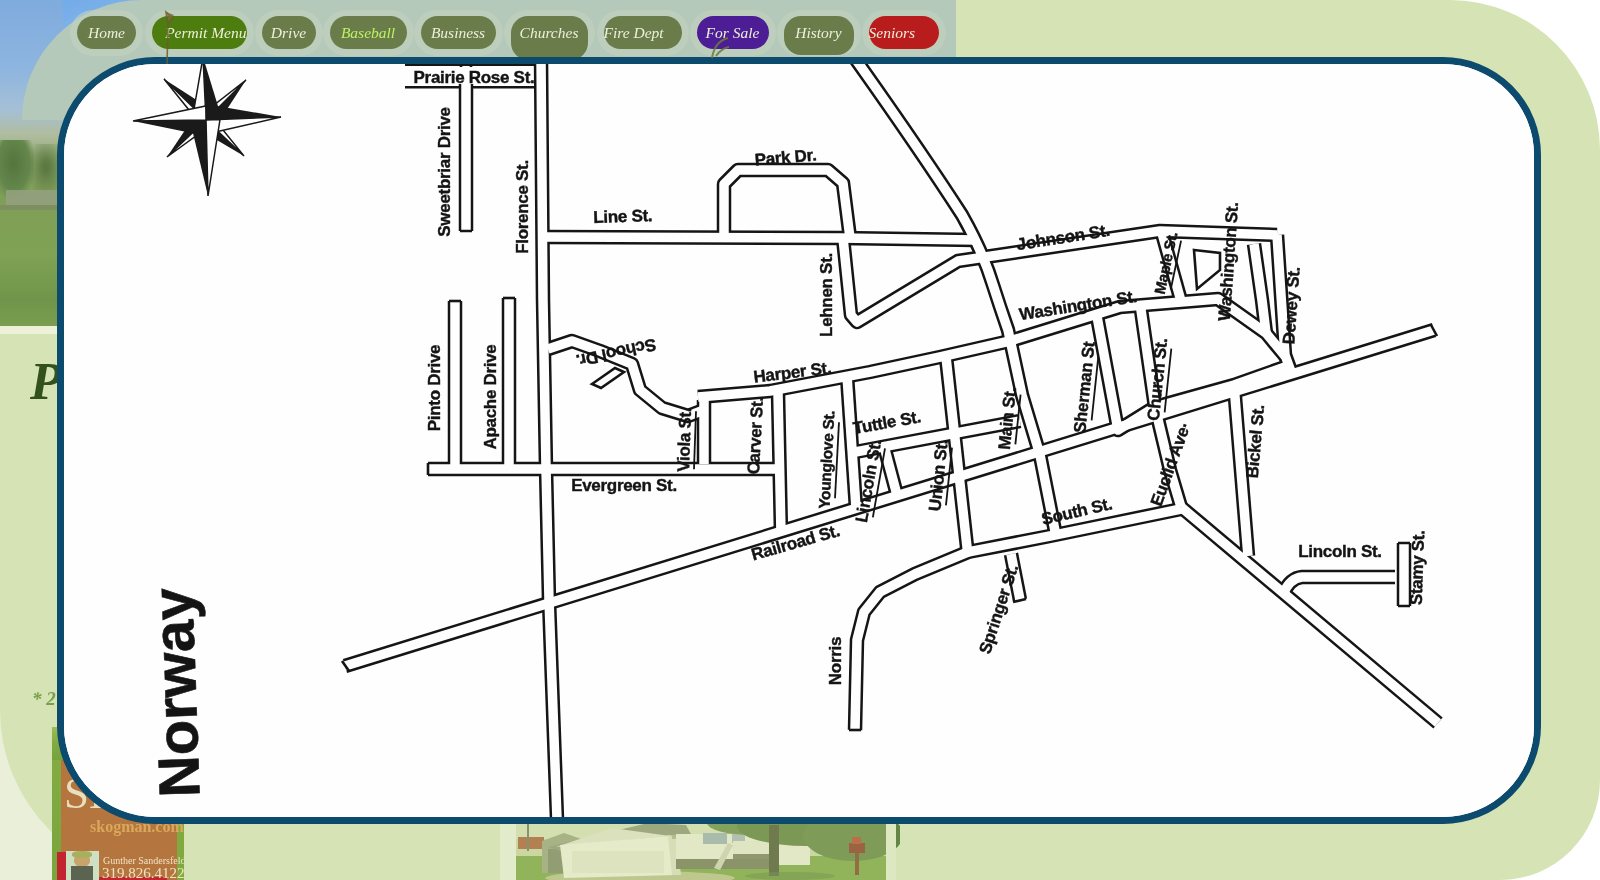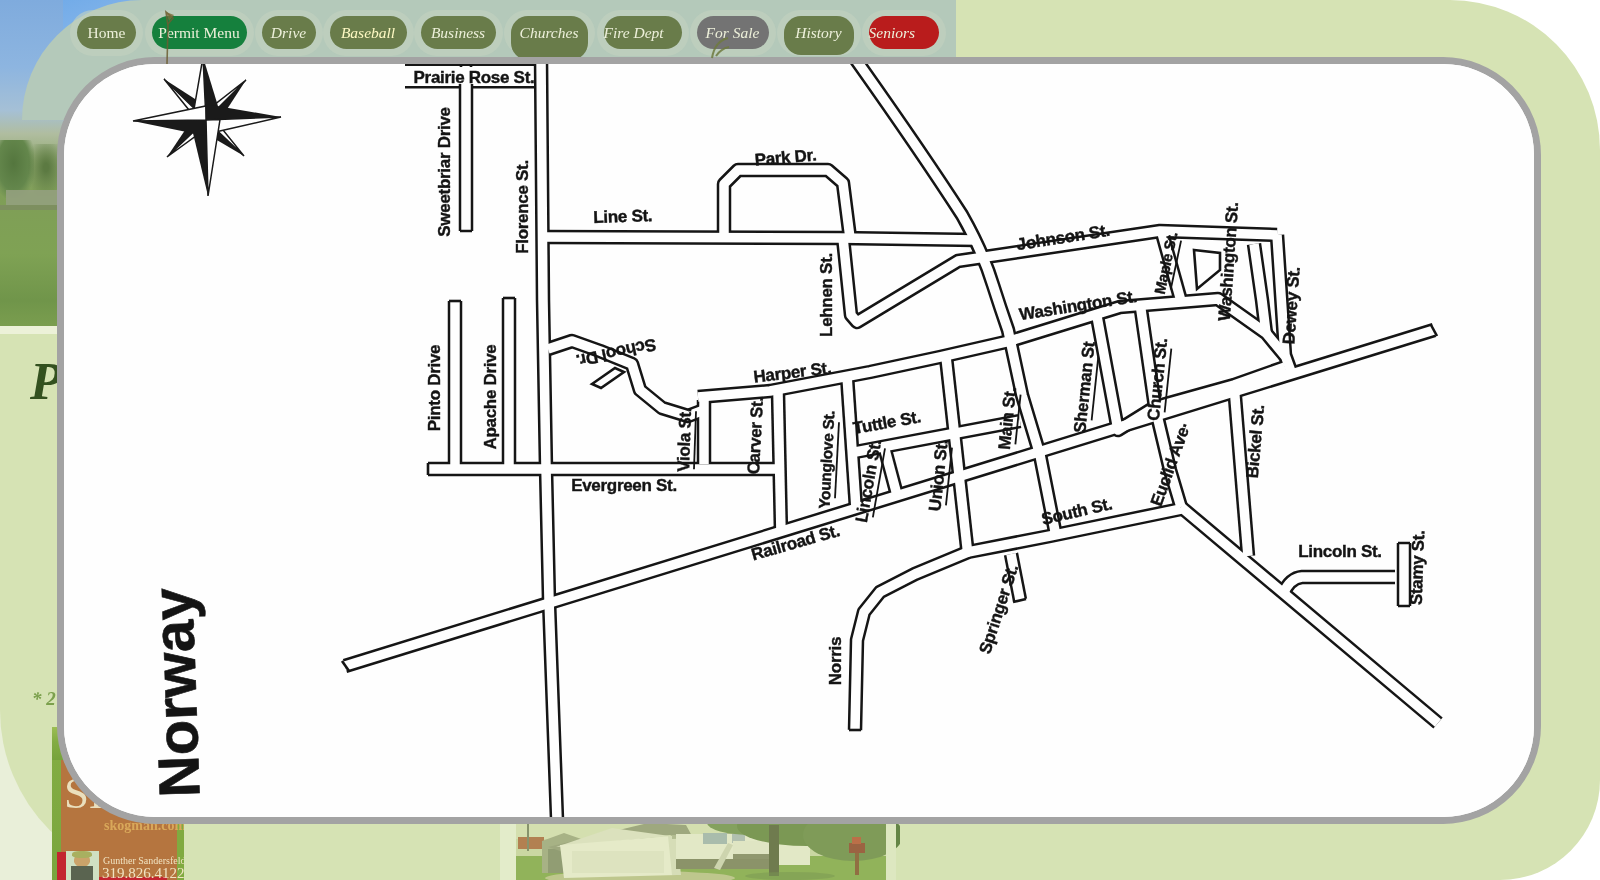--- a/index.html
+++ b/index.html
@@ -35,63 +35,63 @@
 
 <svg class="abs" style="left:706px;top:34px;z-index:5;" width="26" height="26">
     <path d="M6,24 C8,12 14,6 22,4 M10,22 C14,16 18,14 23,13" fill="none" stroke="#6f7a3f" stroke-width="2" opacity="0.85"></path>
   </svg>
 
 <svg class="abs" style="left:1188px;top:76px;" width="26" height="24">
     <path d="M4,22 C8,10 12,6 20,2 M8,22 C12,14 18,10 24,8 M2,20 C8,16 12,14 16,12" fill="none" stroke="#7a8a4a" stroke-width="2" opacity="0.9"></path>
   </svg>
 
 <div class="abs" style="left:70.0px;top:10px;width:73px;height:46px;background:#c3d2c0;border-radius:23px;opacity:0.6;"></div>
-<div class="abs" style="left:77.0px;top:16px;width:59px;height:33px;background:#697c4a;border-radius:17px;color:#edf0da;font-family:'Liberation Serif',serif;font-size:15.5px;text-align:center;line-height:33px;">Home</div>
+<div class="abs" style="left:77.0px;top:16px;width:59px;height:33px;background:#697c4a;border-radius:17px;color:#edf0da;font-family:'Liberation Serif',serif;font-style:italic;font-size:15.5px;text-align:center;line-height:33px;">Home</div>
 
 <div class="abs" style="left:144.5px;top:10px;width:109px;height:46px;background:#c3d2c0;border-radius:23px;opacity:0.6;"></div>
-<div class="abs" style="left:151.5px;top:16px;width:95px;height:33px;background:#15803d;border-radius:17px;color:#edf0da;font-family:'Liberation Serif',serif;font-size:15.5px;text-align:center;line-height:33px;">Permit Menu</div>
+<div class="abs" style="left:151.5px;top:16px;width:95px;height:33px;background:#4d7c0f;border-radius:17px;color:#edf0da;font-family:'Liberation Serif',serif;font-style:italic;font-size:15.5px;text-align:right;line-height:33px;">Permit Menu</div>
 
 <div class="abs" style="left:254.5px;top:10px;width:68px;height:46px;background:#c3d2c0;border-radius:23px;opacity:0.6;"></div>
 <div class="abs" style="left:261.5px;top:16px;width:54px;height:33px;background:#697c4a;border-radius:17px;color:#edf0da;font-family:'Liberation Serif',serif;font-style:italic;font-size:15.5px;text-align:center;line-height:33px;">Drive</div>
 
 <div class="abs" style="left:322.5px;top:10px;width:91px;height:46px;background:#c3d2c0;border-radius:23px;opacity:0.6;"></div>
-<div class="abs" style="left:329.5px;top:16px;width:77px;height:33px;background:#697c4a;border-radius:17px;color:#fef9c3;font-family:'Liberation Serif',serif;font-style:italic;font-size:15.5px;text-align:center;line-height:33px;">Baseball</div>
+<div class="abs" style="left:329.5px;top:16px;width:77px;height:33px;background:#697c4a;border-radius:17px;color:#bef264;font-family:'Liberation Serif',serif;font-style:italic;font-size:15.5px;text-align:center;line-height:33px;">Baseball</div>
 
 <div class="abs" style="left:413.5px;top:10px;width:89px;height:46px;background:#c3d2c0;border-radius:23px;opacity:0.6;"></div>
 <div class="abs" style="left:420.5px;top:16px;width:75px;height:33px;background:#697c4a;border-radius:17px;color:#edf0da;font-family:'Liberation Serif',serif;font-style:italic;font-size:15.5px;text-align:center;line-height:33px;">Business</div>
 
 <div class="abs" style="left:503.5px;top:10px;width:91px;height:46px;background:#c3d2c0;border-radius:23px;opacity:0.6;"></div>
 <div class="abs" style="left:510.5px;top:16px;width:77px;height:44px;background:#697c4a;border-radius:17px;color:#edf0da;font-family:'Liberation Serif',serif;font-style:italic;font-size:15.5px;text-align:center;line-height:33px;">Churches</div>
 
 <div class="abs" style="left:596.5px;top:10px;width:92px;height:46px;background:#c3d2c0;border-radius:23px;opacity:0.6;"></div>
 <div class="abs" style="left:603.5px;top:16px;width:78px;height:33px;background:#697c4a;border-radius:17px;color:#edf0da;font-family:'Liberation Serif',serif;font-style:italic;font-size:15.5px;text-align:left;line-height:33px;">Fire Dept</div>
 
 <div class="abs" style="left:689.5px;top:10px;width:86px;height:46px;background:#c3d2c0;border-radius:23px;opacity:0.6;"></div>
-<div class="abs" style="left:696.5px;top:16px;width:72px;height:33px;background:#737373;border-radius:17px;color:#edf0da;font-family:'Liberation Serif',serif;font-style:italic;font-size:15.5px;text-align:center;line-height:33px;">For Sale</div>
+<div class="abs" style="left:696.5px;top:16px;width:72px;height:33px;background:#4c1d95;border-radius:17px;color:#edf0da;font-family:'Liberation Serif',serif;font-style:italic;font-size:15.5px;text-align:center;line-height:33px;">For Sale</div>
 
 <div class="abs" style="left:776.5px;top:10px;width:84px;height:46px;background:#c3d2c0;border-radius:23px;opacity:0.6;"></div>
 <div class="abs" style="left:783.5px;top:16px;width:70px;height:39px;background:#697c4a;border-radius:17px;color:#edf0da;font-family:'Liberation Serif',serif;font-style:italic;font-size:15.5px;text-align:center;line-height:33px;">History</div>
 
 <div class="abs" style="left:861.5px;top:10px;width:84px;height:46px;background:#c3d2c0;border-radius:23px;opacity:0.6;"></div>
 <div class="abs" style="left:868.5px;top:16px;width:70px;height:33px;background:#b91c1c;border-radius:17px;color:#edf0da;font-family:'Liberation Serif',serif;font-style:italic;font-size:15.5px;text-align:left;line-height:33px;">Seniors</div>
 
 <div class="abs" style="left:30px;top:352px;width:40px;height:60px;color:#33511f;font-family:'Liberation Serif',serif;font-style:italic;font-weight:bold;font-size:52px;">P</div>
 
 <div class="abs" style="left:32px;top:688px;width:40px;height:24px;color:#7ba04c;font-family:'Liberation Serif',serif;font-style:italic;font-weight:bold;font-size:19px;">*&nbsp;2</div>
 
 <div class="abs" id="adcard" style="left:52px;top:727px;width:132px;height:153px;overflow:hidden;">
 
   <div class="abs" style="left:0;top:0;width:132px;height:37px;background:linear-gradient(180deg,#9cbe54 0%,#82ac42 40%,#74a03a 100%);"></div>
   <div class="abs" style="left:0;top:33px;width:9px;height:120px;background:linear-gradient(180deg,#82ac42,#79a53e);"></div>
   <div class="abs" style="left:125px;top:33px;width:7px;height:120px;background:#80aa40;"></div>
 
   <div class="abs" style="left:9px;top:33px;width:116px;height:120px;background:#b5753f;"></div>
 
   <div class="abs" style="left:12px;top:44px;color:#eadfbd;font-family:'Liberation Serif',serif;font-size:45px;line-height:45px;">SK<span style="font-size:30px;">O</span></div>
-  <div class="abs" style="left:52px;top:91px;color:#d9a85a;font-family:'Liberation Serif',serif;font-weight:bold;font-size:14px;">skogman.com</div>
+  <div class="abs" style="left:38px;top:91px;color:#d9a85a;font-family:'Liberation Serif',serif;font-weight:bold;font-size:16px;">skogman.com</div>
 
   <div class="abs" style="left:5px;top:125px;width:9px;height:28px;background:#c32530;"></div>
   <div class="abs" style="left:45px;top:150px;width:70px;height:3px;background:#c32530;"></div>
 
   <div class="abs" style="left:14px;top:124px;width:33px;height:29px;background:#cfe0c2;">
      <div class="abs" style="left:8px;top:3px;width:16px;height:13px;background:#caa36a;border-radius:45%;"></div>
      <div class="abs" style="left:6px;top:0px;width:20px;height:7px;background:#a8b060;border-radius:40%;"></div>
      <div class="abs" style="left:5px;top:15px;width:22px;height:14px;background:#5a6450;"></div>
   </div>
   <div class="abs" style="left:51px;top:128px;color:#f0e3c2;font-family:'Liberation Serif',serif;font-size:10px;white-space:nowrap;">Gunther Sandersfeld</div>
@@ -142,21 +142,21 @@
   <rect x="352" y="14" width="9" height="7" fill="#b54a30"></rect>
   <rect x="27" y="0" width="2" height="28" fill="#6f7a60"></rect>
 
   <rect x="16" y="0" width="370" height="57" fill="#cfe08e" opacity="0.25"></rect>
   </g>
 
   <rect x="386" y="0" width="10" height="57" fill="#dde7c0"></rect>
 </svg>
 </div>
 
-<div class="abs" id="panel" style="left:57px;top:57px;width:1484px;height:767px;box-sizing:border-box;background:#fefefe;border:7px solid #a3a3a3;border-radius:98px;overflow:hidden;">
+<div class="abs" id="panel" style="left:57px;top:57px;width:1484px;height:767px;box-sizing:border-box;background:#fefefe;border:7px solid #0c4a6e;border-radius:98px;overflow:hidden;">
 <svg id="map" width="1470" height="753" viewBox="64 64 1470 753" style="position:absolute;left:0;top:0;">
 
 <rect x="64" y="64" width="1470" height="753" fill="#fefefe"></rect>
 <path d="M405,76 H543" stroke="#151515" stroke-width="25" fill="none"></path>
 <path d="M405,76 H543" stroke="#fefefe" stroke-width="20" fill="none"></path>
 <g stroke="#151515" stroke-width="14.5" fill="none" stroke-linejoin="round" stroke-linecap="butt">
 
 <path d="M466,84 V231"></path>
 
 <path d="M541,58 L543,300 L546,468 L549,600 L557,819"></path>

